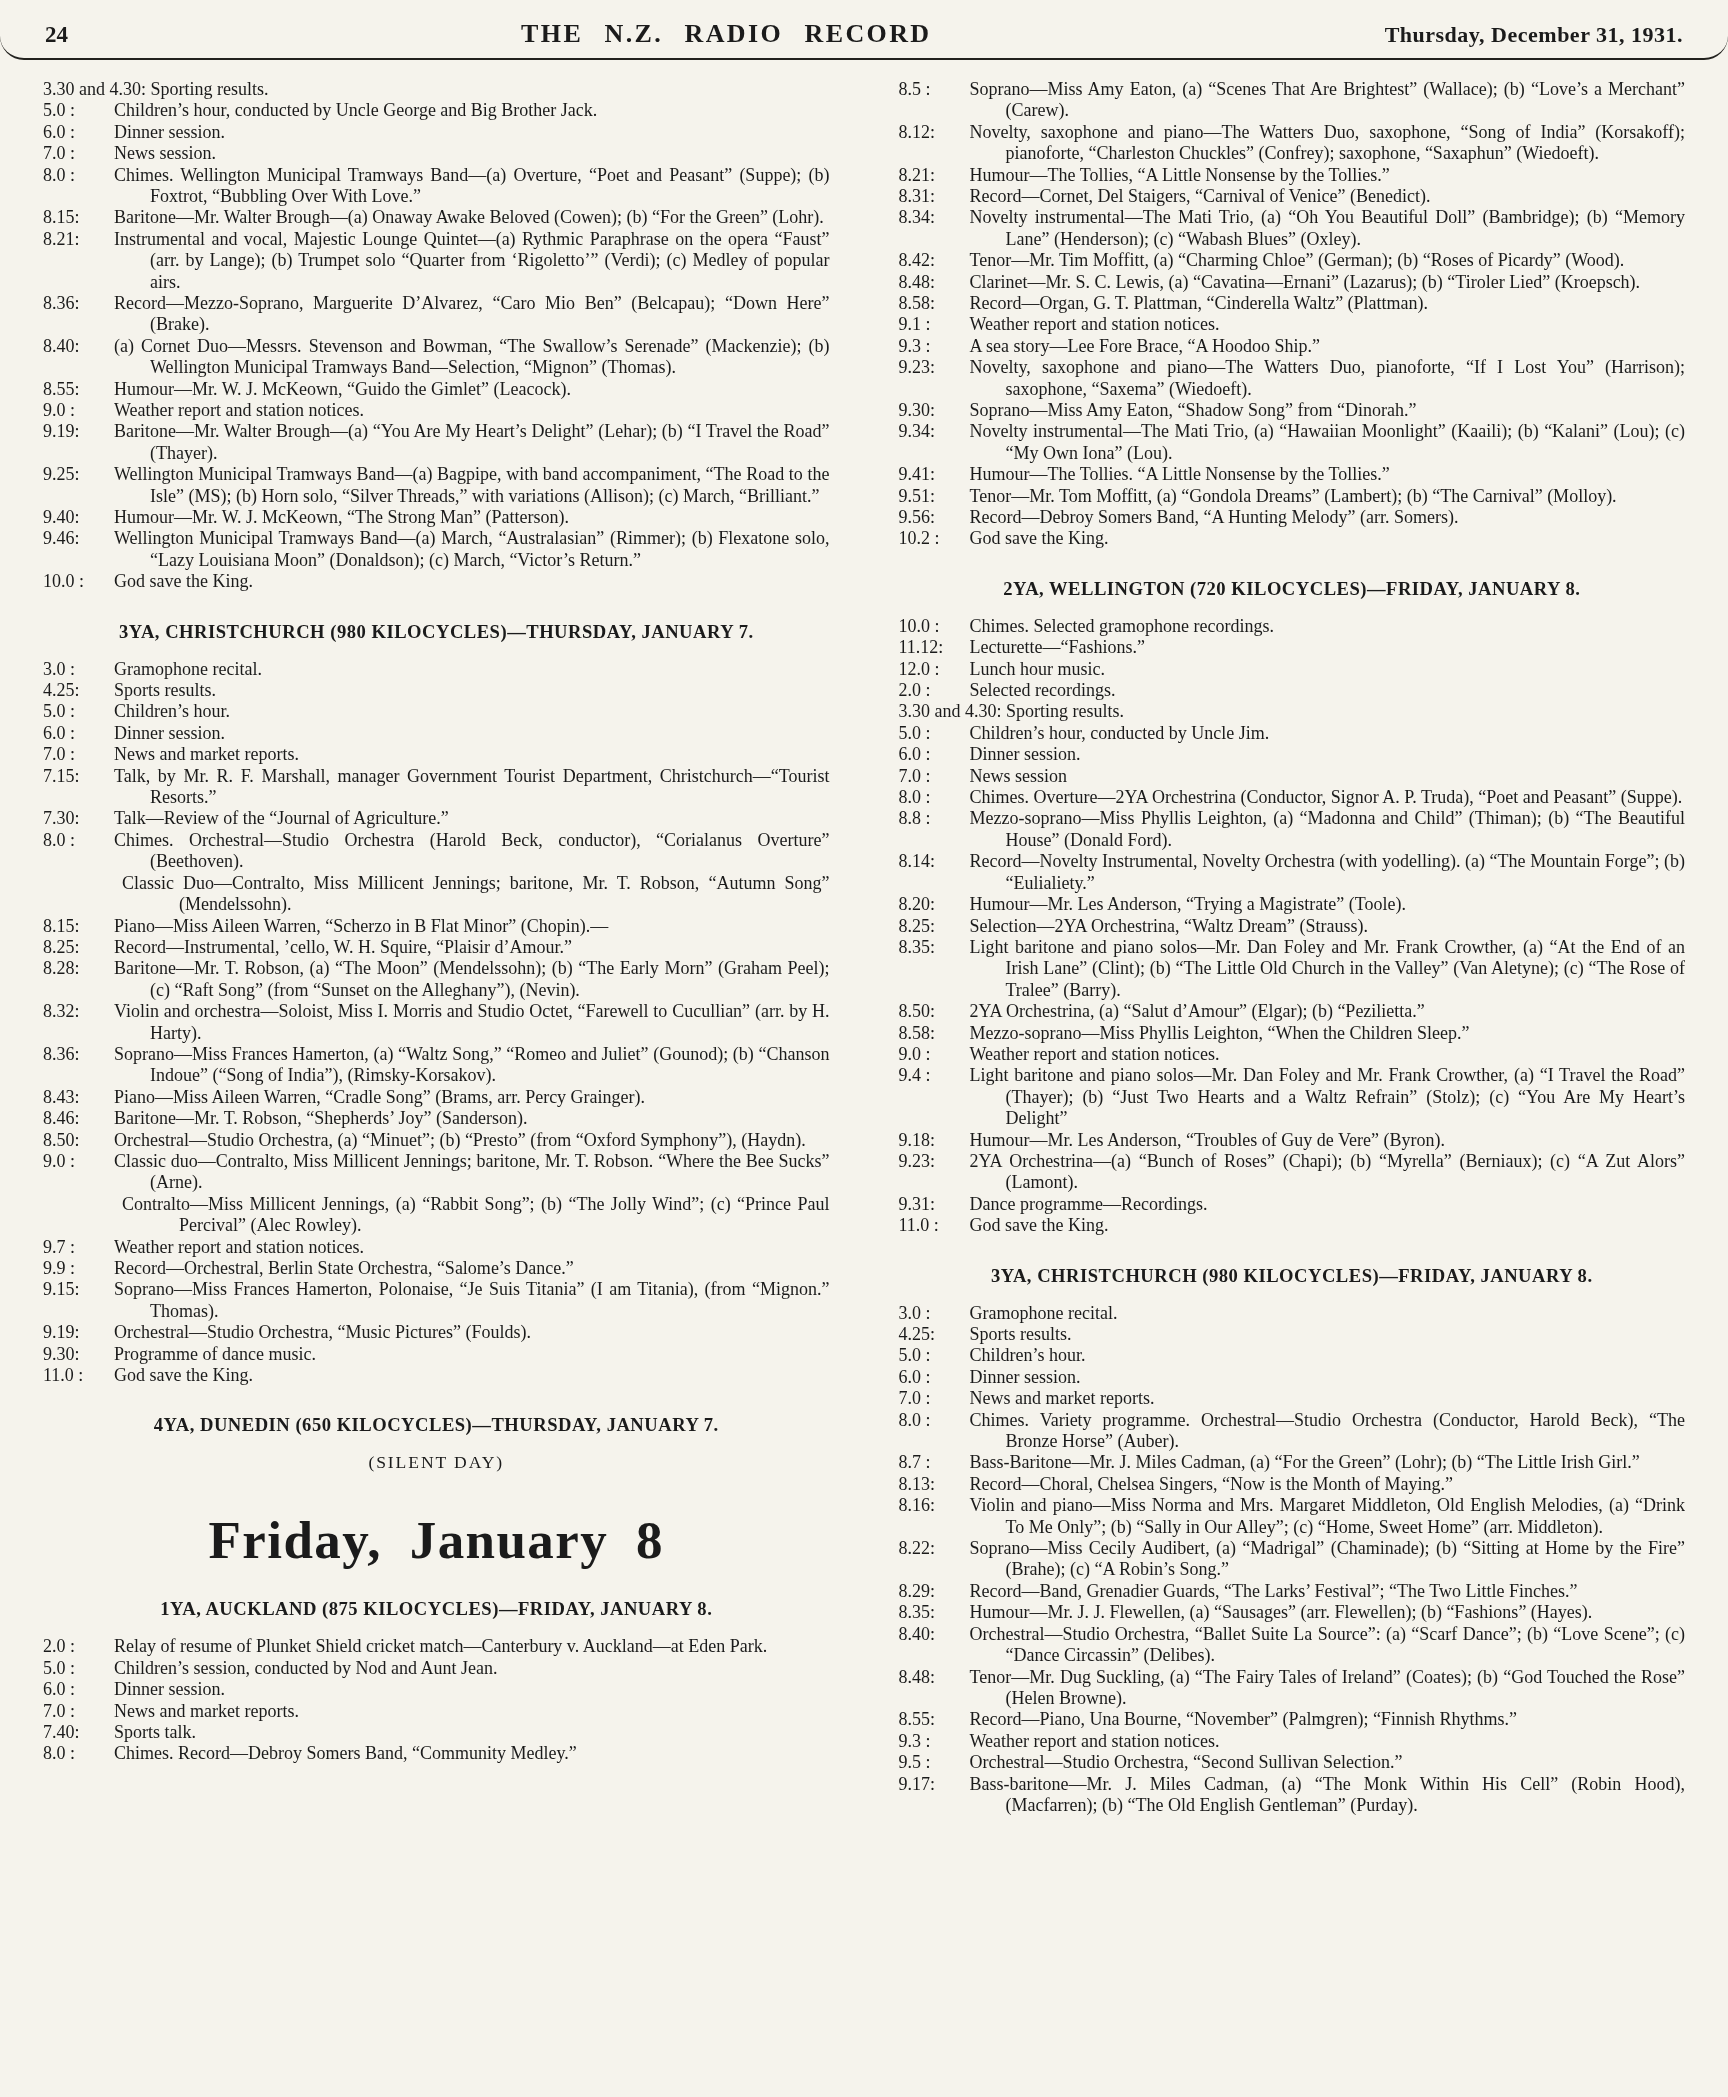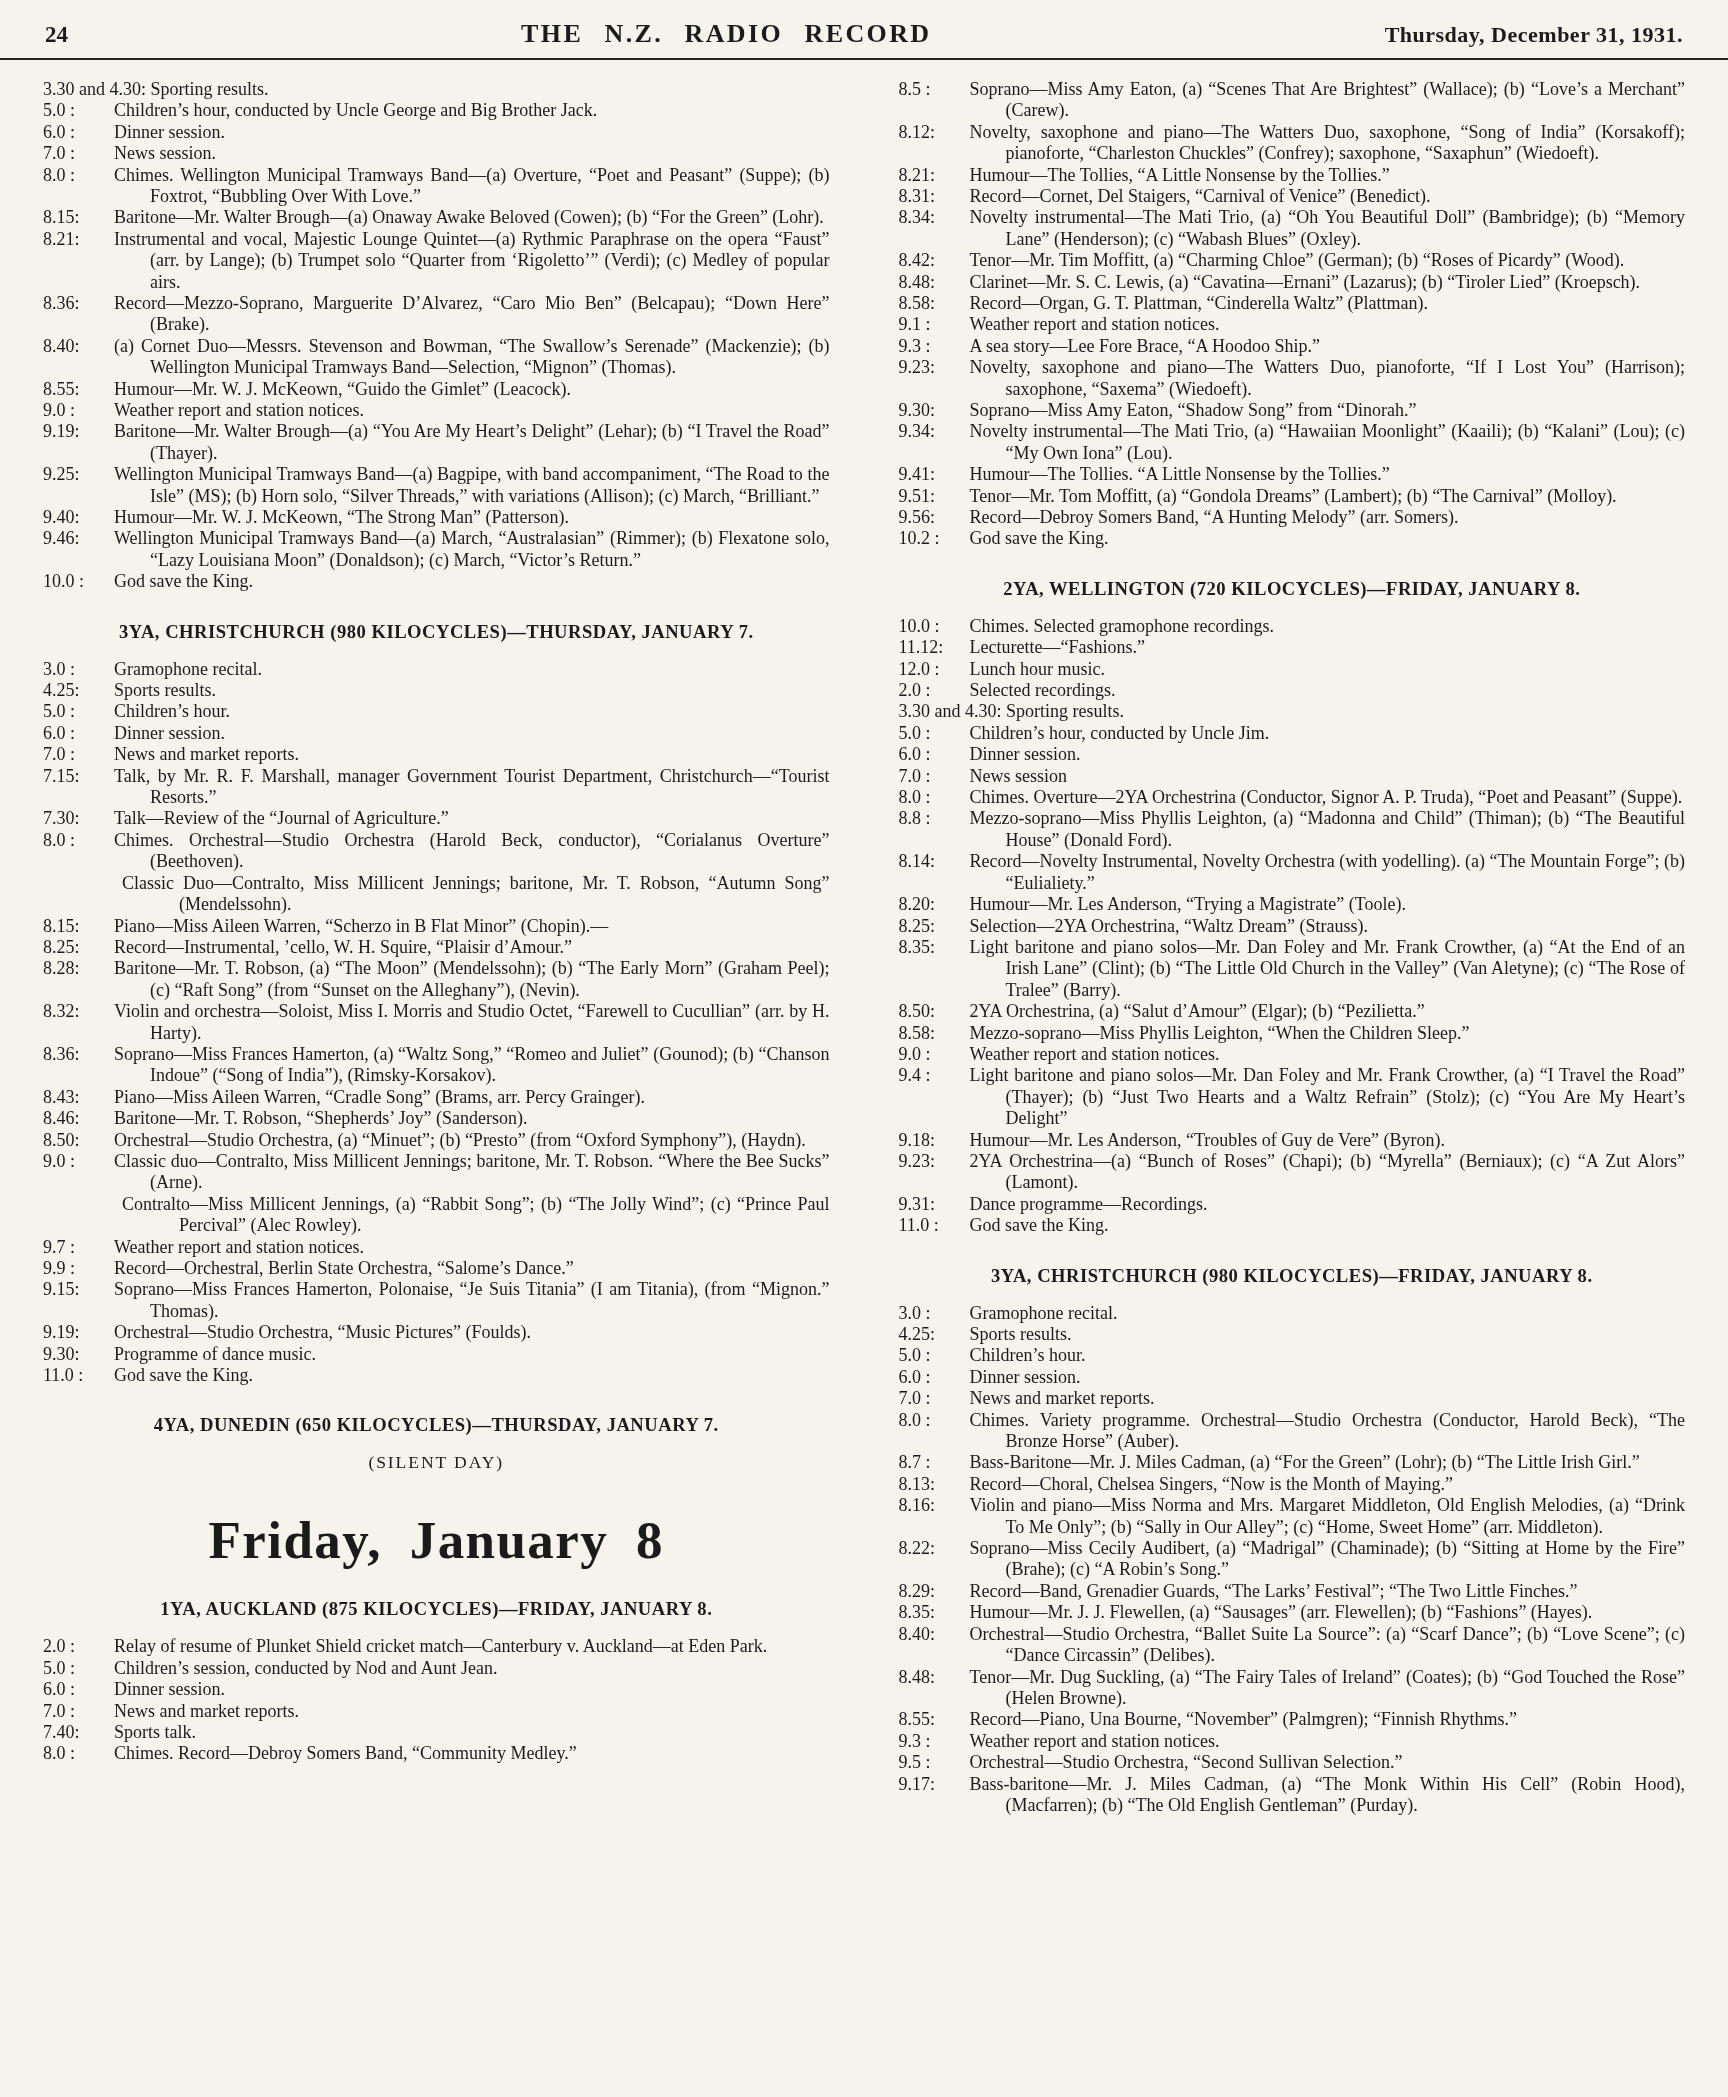--- a/index.html
+++ b/index.html
@@ -14,20 +14,21 @@
     min-height: 2097px;
     background: var(--paper, #f5f3ec);
     padding-bottom: 33px;
   }
   .masthead {
     display: flex;
     align-items: baseline;
     justify-content: space-between;
     padding: 14.3px 45px 8.6px 45px;
     border-bottom: 2.9px solid #22211e;
+    border-radius: 24px;
   }
   .pageno { font-size: 23px; font-weight: bold; }
   .title {
     font-size: 26px;
     font-weight: bold;
     letter-spacing: 2.4px;
     word-spacing: 12.4px;
     white-space: nowrap;
   }
   .date { font-size: 22px; font-weight: bold; letter-spacing: 0.5px; margin-top: 8px; }

